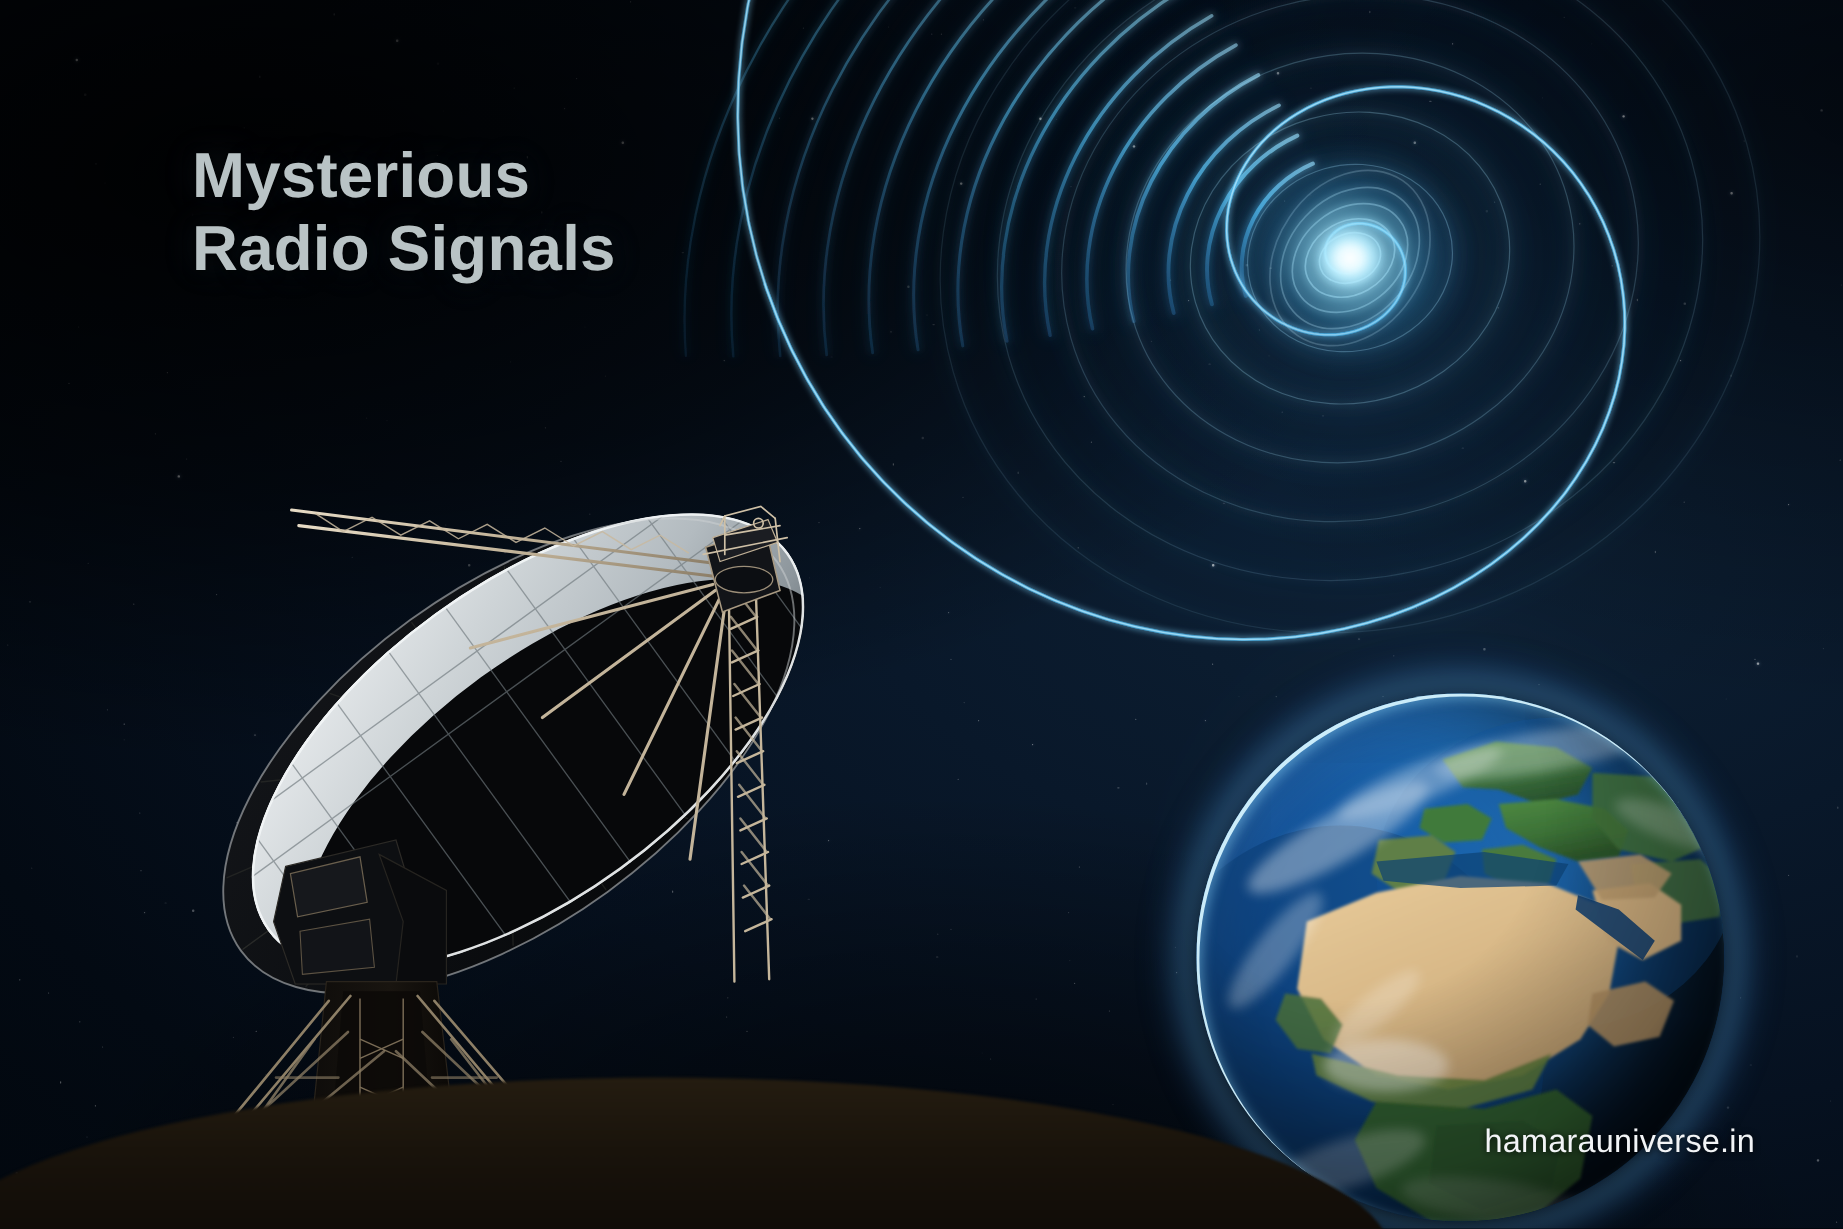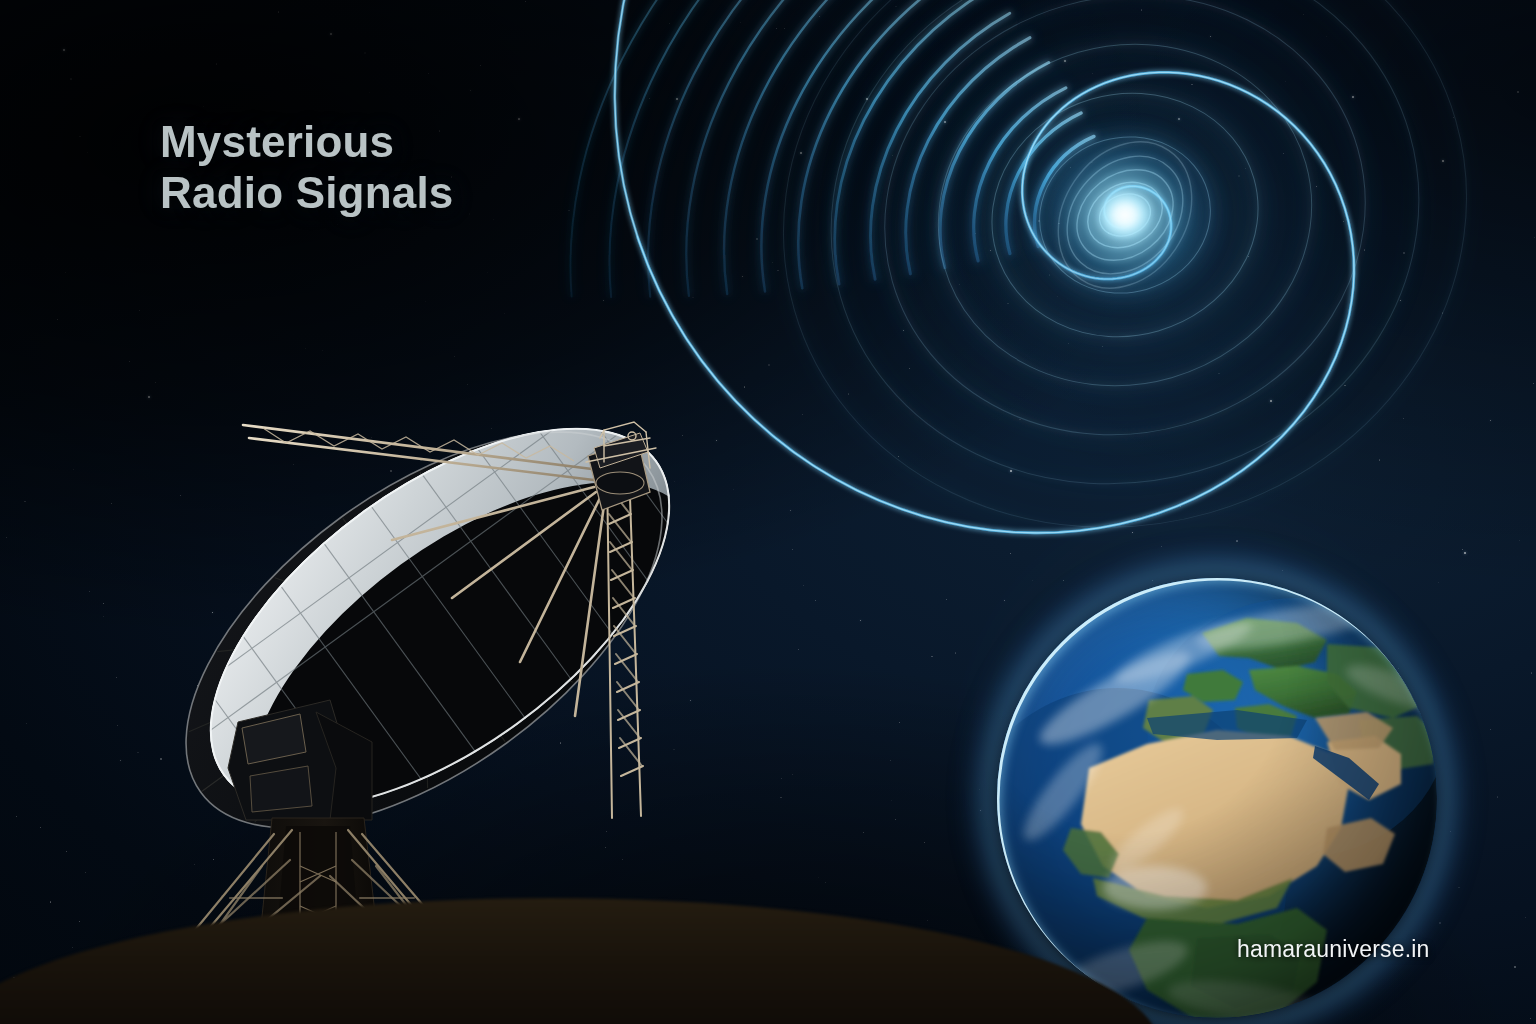--- a/index.html
+++ b/index.html
@@ -152,32 +152,32 @@
     background: linear-gradient(180deg, #241c10 0%, #19130b 40%, #0d0906 100%);
     filter: blur(1.4px);
   }
 
   
   #title {
     position: absolute;
     left: 160px; top: 116px;
     width: 620px;
     color: #b9c3c5;
-    font-size: 44px;
+    font-size: 53px;
     font-weight: bold;
     line-height: 1.16;
     letter-spacing: 0.2px;
     text-shadow: 0 2px 10px rgba(0,0,0,0.85), 0 0 28px rgba(90,130,160,0.18);
     white-space: pre-line;
   }
   #watermark {
     position: absolute;
     left: 1237px; top: 936px;
     color: #f2f4f6;
-    font-size: 23px;
+    font-size: 27px;
     font-weight: normal;
     letter-spacing: 0.2px;
     text-shadow: 0 1px 6px rgba(0,0,0,0.9);
   }
 </style>
 </head>
 <body>
 
 <div id="stage">
 

